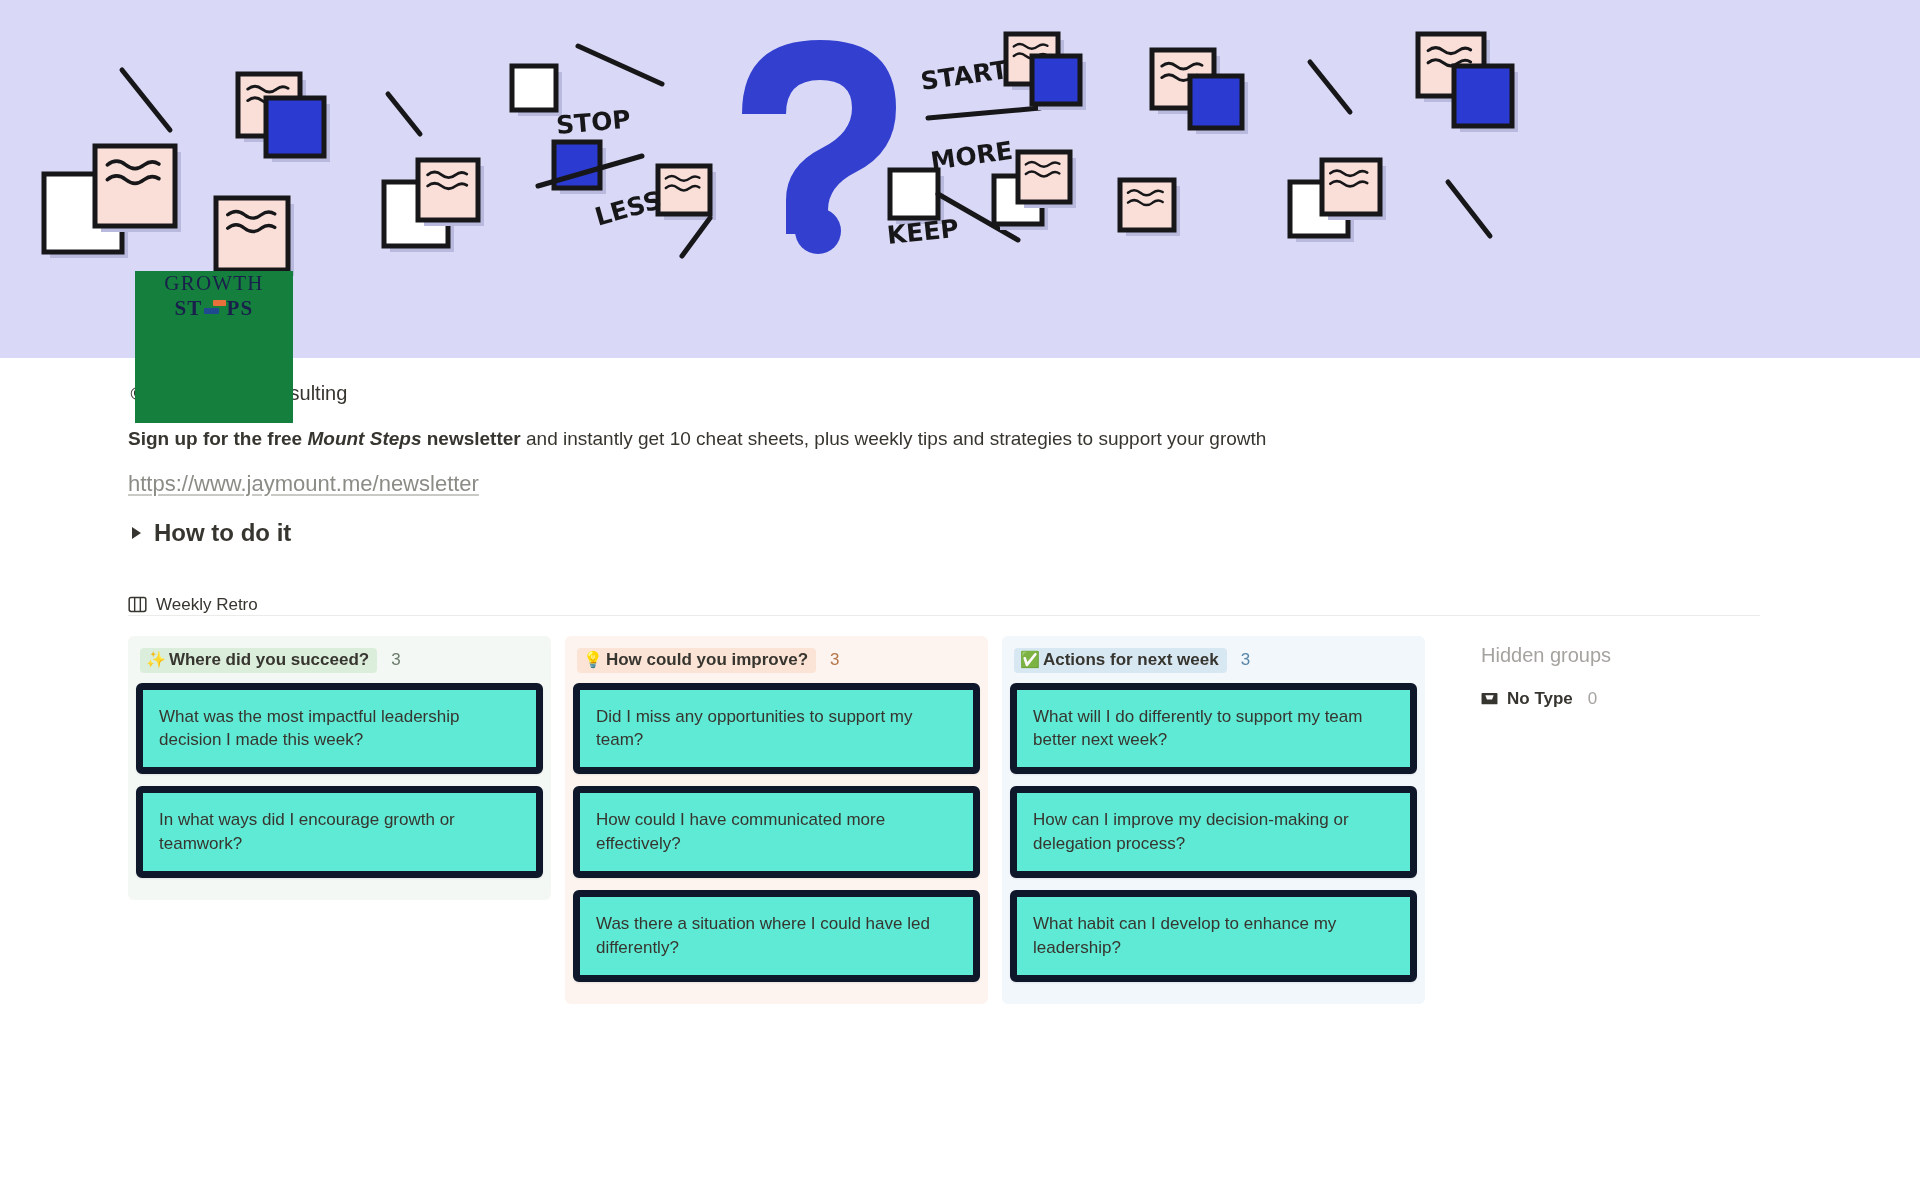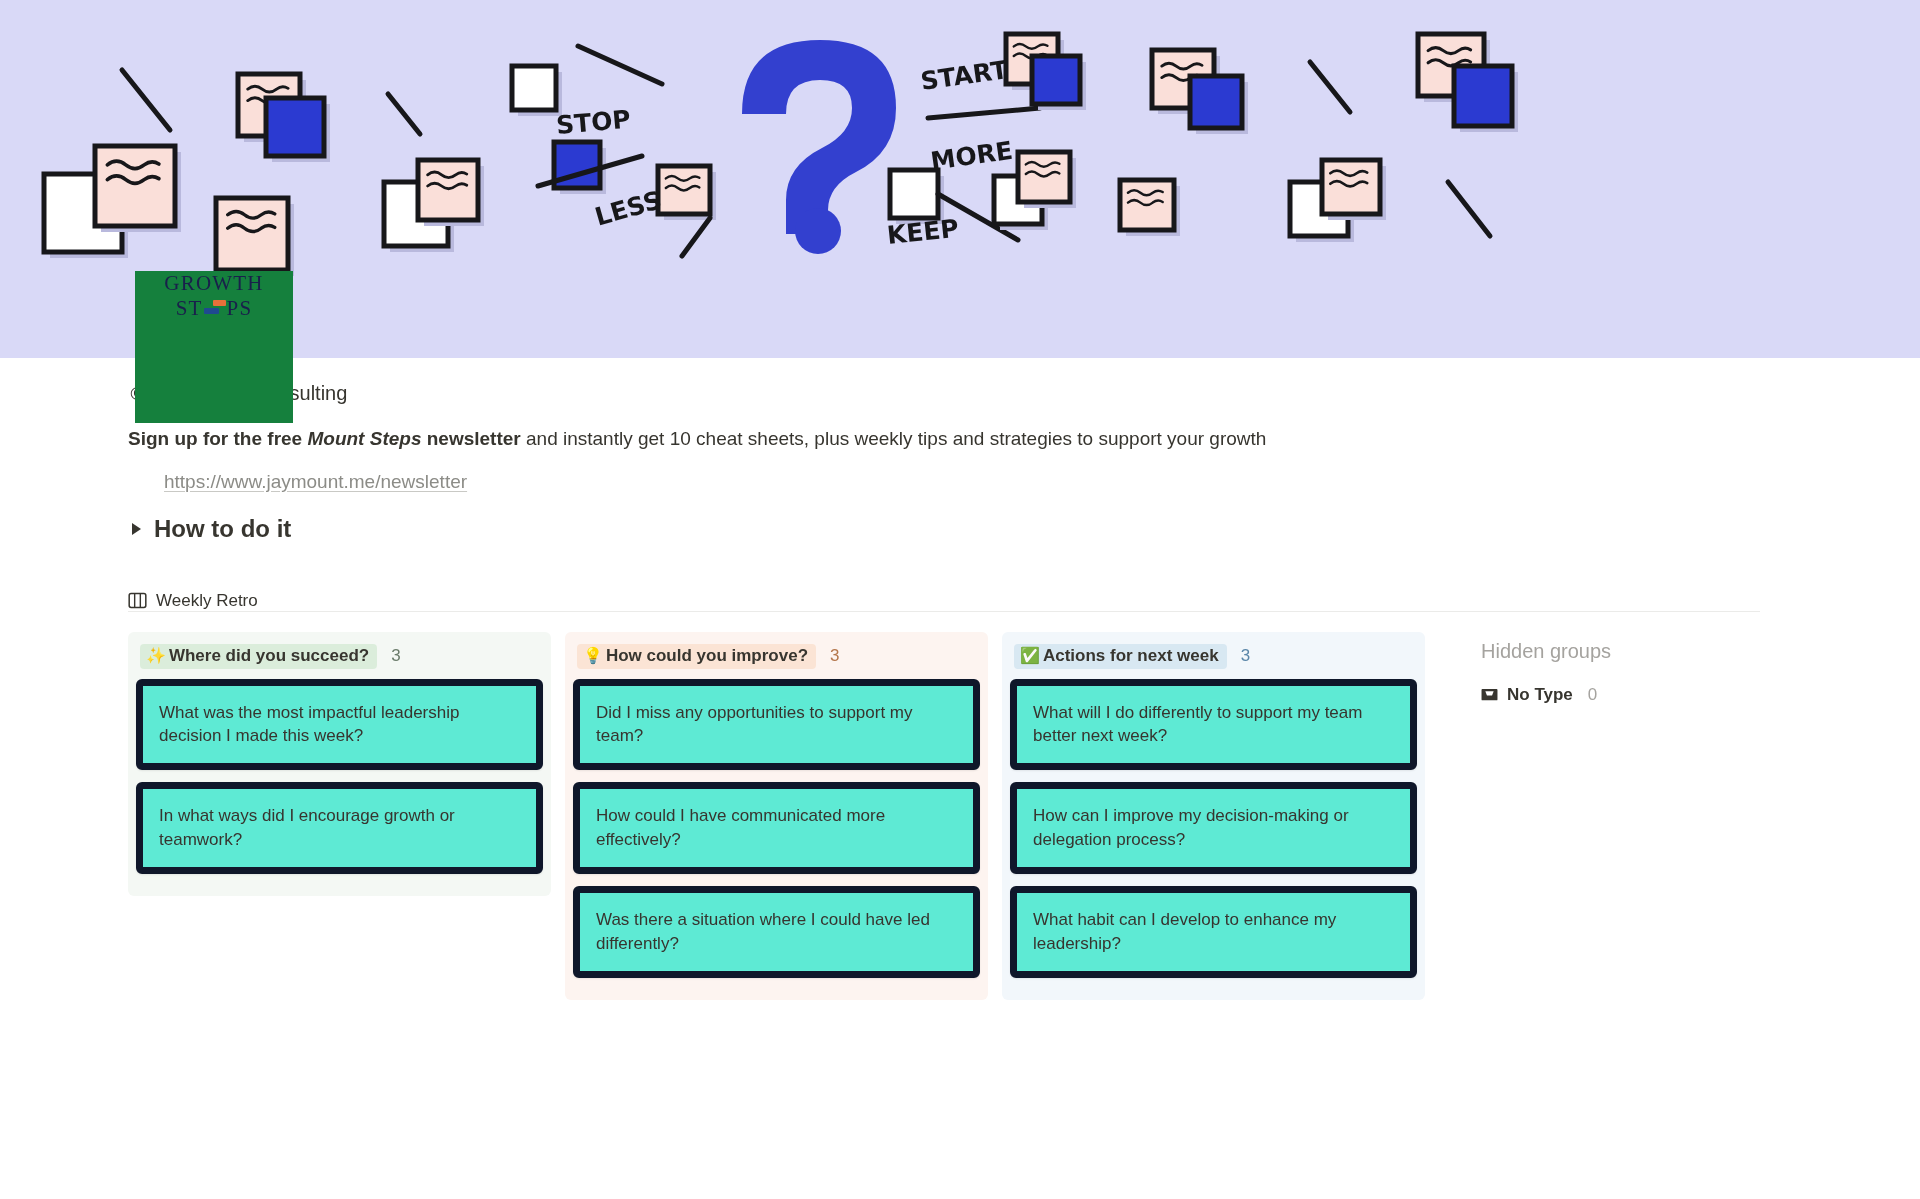--- a/index.html
+++ b/index.html
@@ -44,21 +44,21 @@
     line-height: 1.18;
   }
   .logo-l1 {
     font-size: 21px;
     letter-spacing: 1.2px;
     font-weight: 400;
   }
   .logo-l2 {
     font-size: 21px;
     letter-spacing: 1.2px;
-    font-weight: 400;
+    font-weight: 700;
     display: flex;
     align-items: center;
     justify-content: center;
     gap: 0px;
   }
   .logo-steps-mark {
     display: inline-block;
     position: relative;
     width: 22px;
     height: 18px;
@@ -110,26 +110,25 @@
     font-size: 19px;
     line-height: 1.5;
     color: #37352f;
   }
   .desc-line b { font-weight: 700; }
   .desc-line i { font-style: italic; font-weight: 700; }
 
   .newsletter-link {
     display: inline-block;
     margin-top: 17px;
-    font-size: 19px;
+    font-size: 22px;
     color: #8c8c87;
     text-decoration-color: #c9c9c5;
     text-underline-offset: 3px;
     cursor: pointer;
-    margin-left: 36px;
   }
 
   .toggle-row {
     display: flex;
     align-items: center;
     gap: 13px;
     margin-top: 22px;
     cursor: pointer;
     width: max-content;
   }

